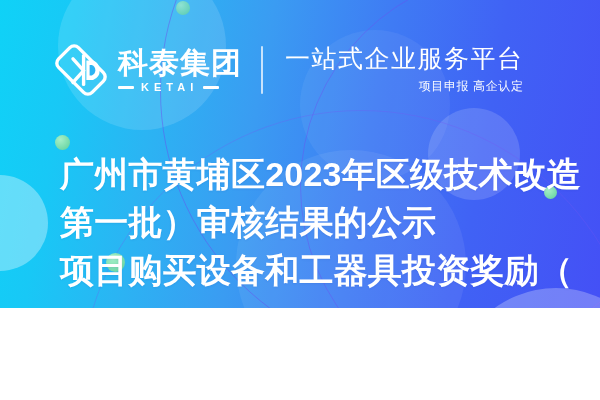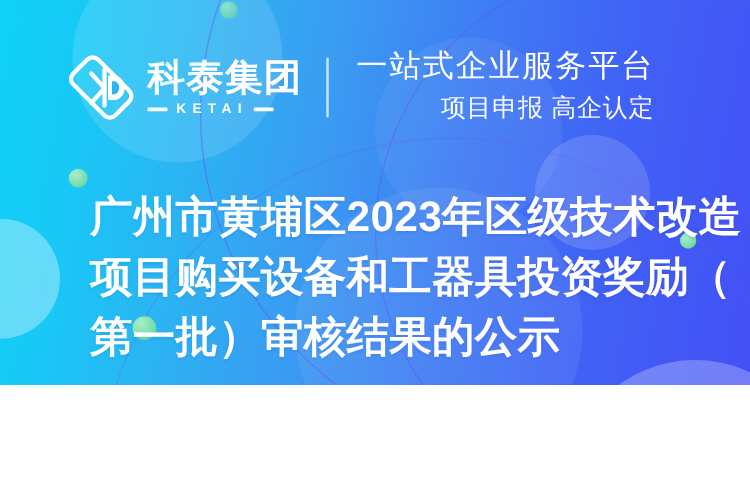--- a/index.html
+++ b/index.html
@@ -166,33 +166,33 @@
   }
   .slogan-main {
     font-size: 25px;
     color: #ffffff;
     letter-spacing: 1.5px;
     line-height: 1.08;
     white-space: nowrap;
     font-weight: 400;
   }
   .slogan-sub {
-    font-size: 20px;
+    font-size: 12px;
     color: #ffffff;
     letter-spacing: 0.6px;
     margin-top: 6px;
     white-space: nowrap;
     font-weight: 400;
     opacity: 0.97;
   }
 
   
   .title {
     position: absolute;
-    left: 72px;
+    left: 60px;
     top: 150px;
     width: 520px;
   }
   .title-line {
     font-size: 34px;
     font-weight: 700;
     color: #ffffff;
     line-height: 48px;
     letter-spacing: 0.2px;
     white-space: nowrap;
@@ -247,17 +247,17 @@
 
     <div class="slogan">
       <span class="slogan-main">一站式企业服务平台</span>
       <span class="slogan-sub">项目申报 高企认定</span>
     </div>
 
   </div>
 
   <div class="title">
     <div class="title-line">广州市黄埔区2023年区级技术改造</div>
+    <div class="title-line">第一批）审核结果的公示</div>
     <div class="title-line">项目购买设备和工器具投资奖励（</div>
-    <div class="title-line">第一批）审核结果的公示</div>
   </div>
 
 </div>
 
 </body></html>

